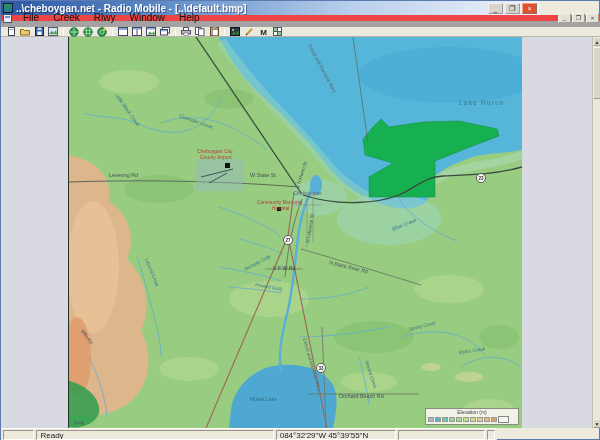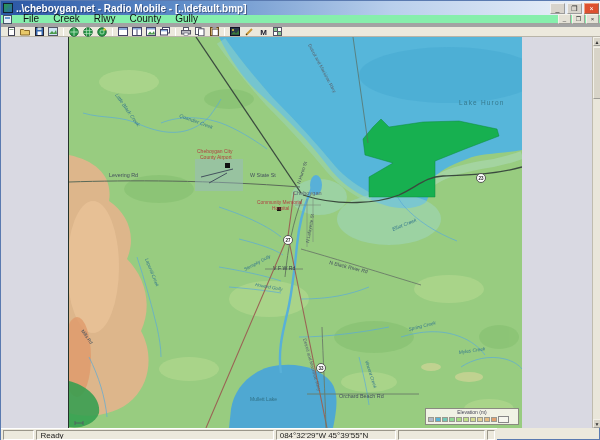--- a/index.html
+++ b/index.html
@@ -1,35 +1,35 @@
 <!DOCTYPE html>
 <html><head>
 <meta charset="utf-8">
 <style>
   * { box-sizing: border-box; margin: 0; padding: 0; }
   html,body { width:600px; height:440px; overflow:hidden; }
   body { font-family: "Liberation Sans", sans-serif; background:#d4d0c8; }
   .window { position:relative; width:600px; height:440px; border:1px solid #5a7ab0; background:#ece9dd; }
 
   
-  .titlebar { position:absolute; left:0; top:0; width:600px; height:14px;
+  .titlebar { position:absolute; left:0; top:0; width:538px; height:14px;
     background:linear-gradient(90deg,#2a56a4 0%,#5e8cc8 30%,#b9cfec 65%,#eef3fa 100%);
     display:flex; align-items:center; padding:0 2px; }
   .app-icon { width:10px; height:10px; margin-right:3px;
     background:linear-gradient(135deg,#2a9a4a 0%,#2a6ab0 100%); border:1px solid #123; }
   .title-text { color:#fff; font-size:10px; font-weight:bold; white-space:nowrap;
     text-shadow:1px 1px 0 rgba(0,0,30,.4); }
   .tb-buttons { margin-left:auto; display:flex; gap:2px; }
   .tb-btn { width:15px; height:11px; font-size:7px; line-height:10px; text-align:center;
     background:#d8d4cc; border:1px outset #f0f0f0; color:#222; }
   .tb-btn.close { background:#dd5030; color:#fff; border:1px outset #f0a080; }
 
   
-  .menubar { position:absolute; left:0; top:14px; width:600px; height:12px; background:#86efac;
-    display:flex; align-items:center; font-size:10px; color:#111; border-bottom:4px solid #a3a3a3; }
+  .menubar { position:absolute; left:0; top:14px; width:600px; height:12px; background:#ef4444;
+    display:flex; align-items:center; font-size:10px; color:#111; border-bottom:6px solid #a3a3a3; }
   .doc-icon { width:9px; height:9px; margin:0 4px 0 2px; background:#e8f0f8; border:1px solid #456;
     position:relative; }
   .doc-icon:after{ content:""; position:absolute; left:1px; top:1px; width:5px; height:2px; background:#6a9ad0;}
   .menu-item { padding:0 7px; height:12px; line-height:12px; }
   .mdi-buttons { margin-left:auto; display:flex; gap:1px; margin-right:2px; }
   .mdi-btn { width:13px; height:10px; font-size:6px; line-height:9px; text-align:center;
     background:#e4e1d6; border:1px outset #f4f2ea; color:#333; }
 
   
   .toolbar { position:absolute; left:0; top:26px; width:600px; height:10px; background:#ece9dd;
@@ -80,22 +80,22 @@
       <div class="tb-btn">❐</div>
       <div class="tb-btn close">×</div>
     </div>
   </div>
 
   <div class="menubar">
     <div class="doc-icon"></div>
     <div class="menu-item">File</div>
     <div class="menu-item">Creek</div>
     <div class="menu-item">Rlwy</div>
-    <div class="menu-item">County</div>
-    <div class="menu-item">Gully</div>
+    <div class="menu-item">Window</div>
+    <div class="menu-item">Help</div>
     <div class="mdi-buttons">
       <div class="mdi-btn">_</div>
       <div class="mdi-btn">❐</div>
       <div class="mdi-btn">×</div>
     </div>
   </div>
 
   <div class="toolbar">
     <div class="tool-btn">
         <svg width="9" height="9">

